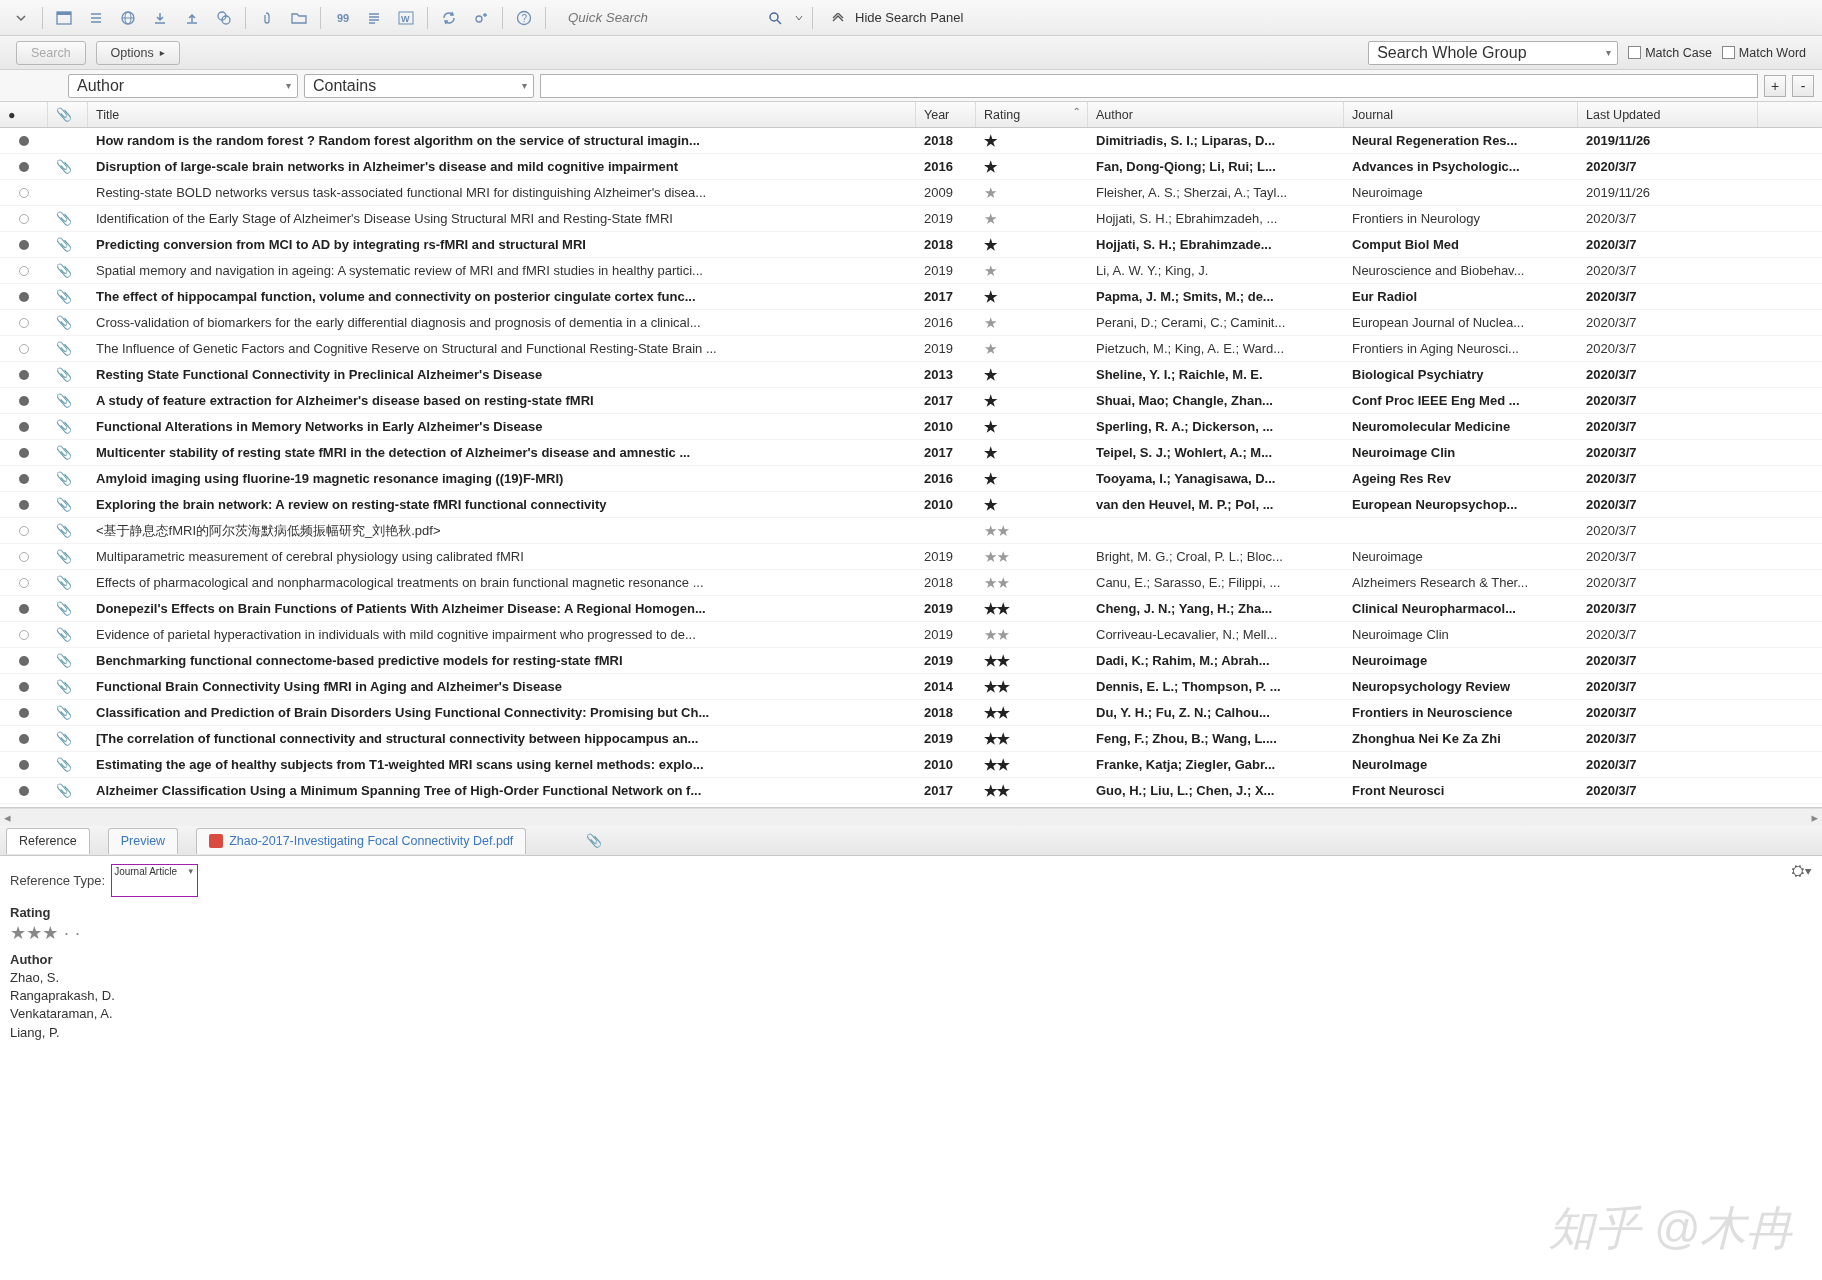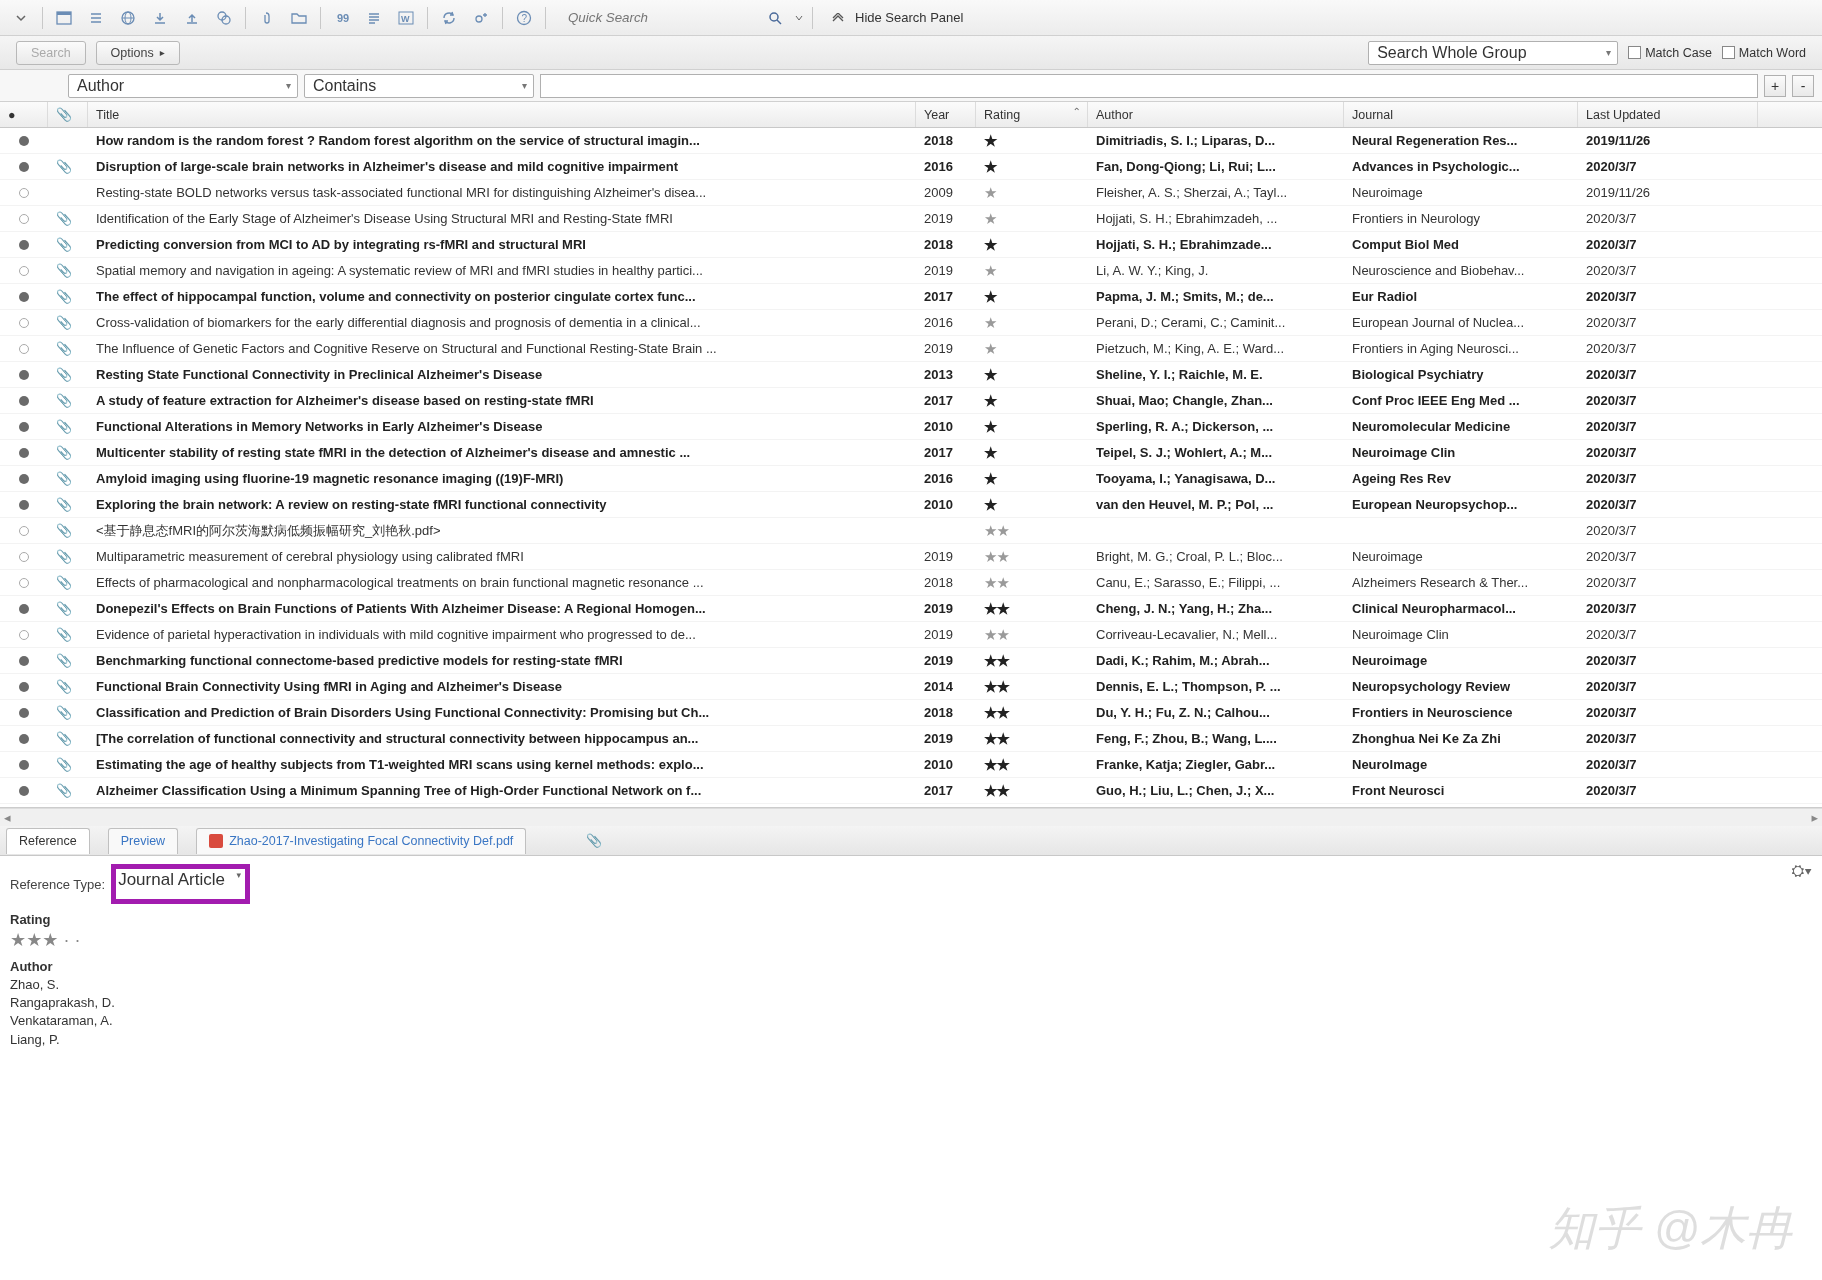--- a/index.html
+++ b/index.html
@@ -52,21 +52,21 @@
   .previewtabs { height:30px; background:linear-gradient(#f4f4f4,#e6e6e6); display:flex; align-items:center; border-bottom:1px solid #c8c8c8; padding:0 6px; gap:16px;}
   .ptab { height:26px; padding:0 12px; display:flex; align-items:center; gap:6px; border:1px solid #c0c0c0; border-bottom:none; background:#f9f9f9; font-size:12.5px; color:#333; border-radius:3px 3px 0 0; margin-right:2px;}
   .ptab.active { background:#fff; font-weight:400;}
   .ptab.link { color:#3a76c4; background:#f9f9f9;}
   .ptab .pdfico { width:14px; height:14px; background:#d94b3e; border-radius:2px;}
   
   
   .detail { padding:8px 10px; position:relative; height: 200px; background:#fff;}
   .fieldline { display:flex; align-items:center; gap:6px; margin-bottom:6px; font-size:13px;}
   .fieldlabel { color:#444;}
-  .small-combo { border:5px solid #a21caf; padding:1px 20px 9px 2px; position:relative; font-size:17px;}
+  .small-combo { border:1px solid #a21caf; padding:1px 20px 19px 2px; position:relative; font-size:10px;}
   .small-combo::after{content:"▾"; position:absolute; right:4px; font-size:9px; color:#666;}
   .sect { font-weight:600; margin-top:8px; margin-bottom:2px;}
   .ratingbig { font-size:18px; color:#888; letter-spacing:0px;}
   .gearcorner { position:absolute; right:10px; top:6px; color:#666; font-size:16px;}
   .authors div { font-size:13px; color:#333; line-height:1.4;}
   
   .watermark { position:fixed; right:30px; bottom:20px; font-size:46px; color:rgba(160,160,160,0.35); font-style:italic; font-family:"SimSun","Microsoft YaHei",sans-serif; pointer-events:none;}
   
   svg { display:block; }
 </style>

